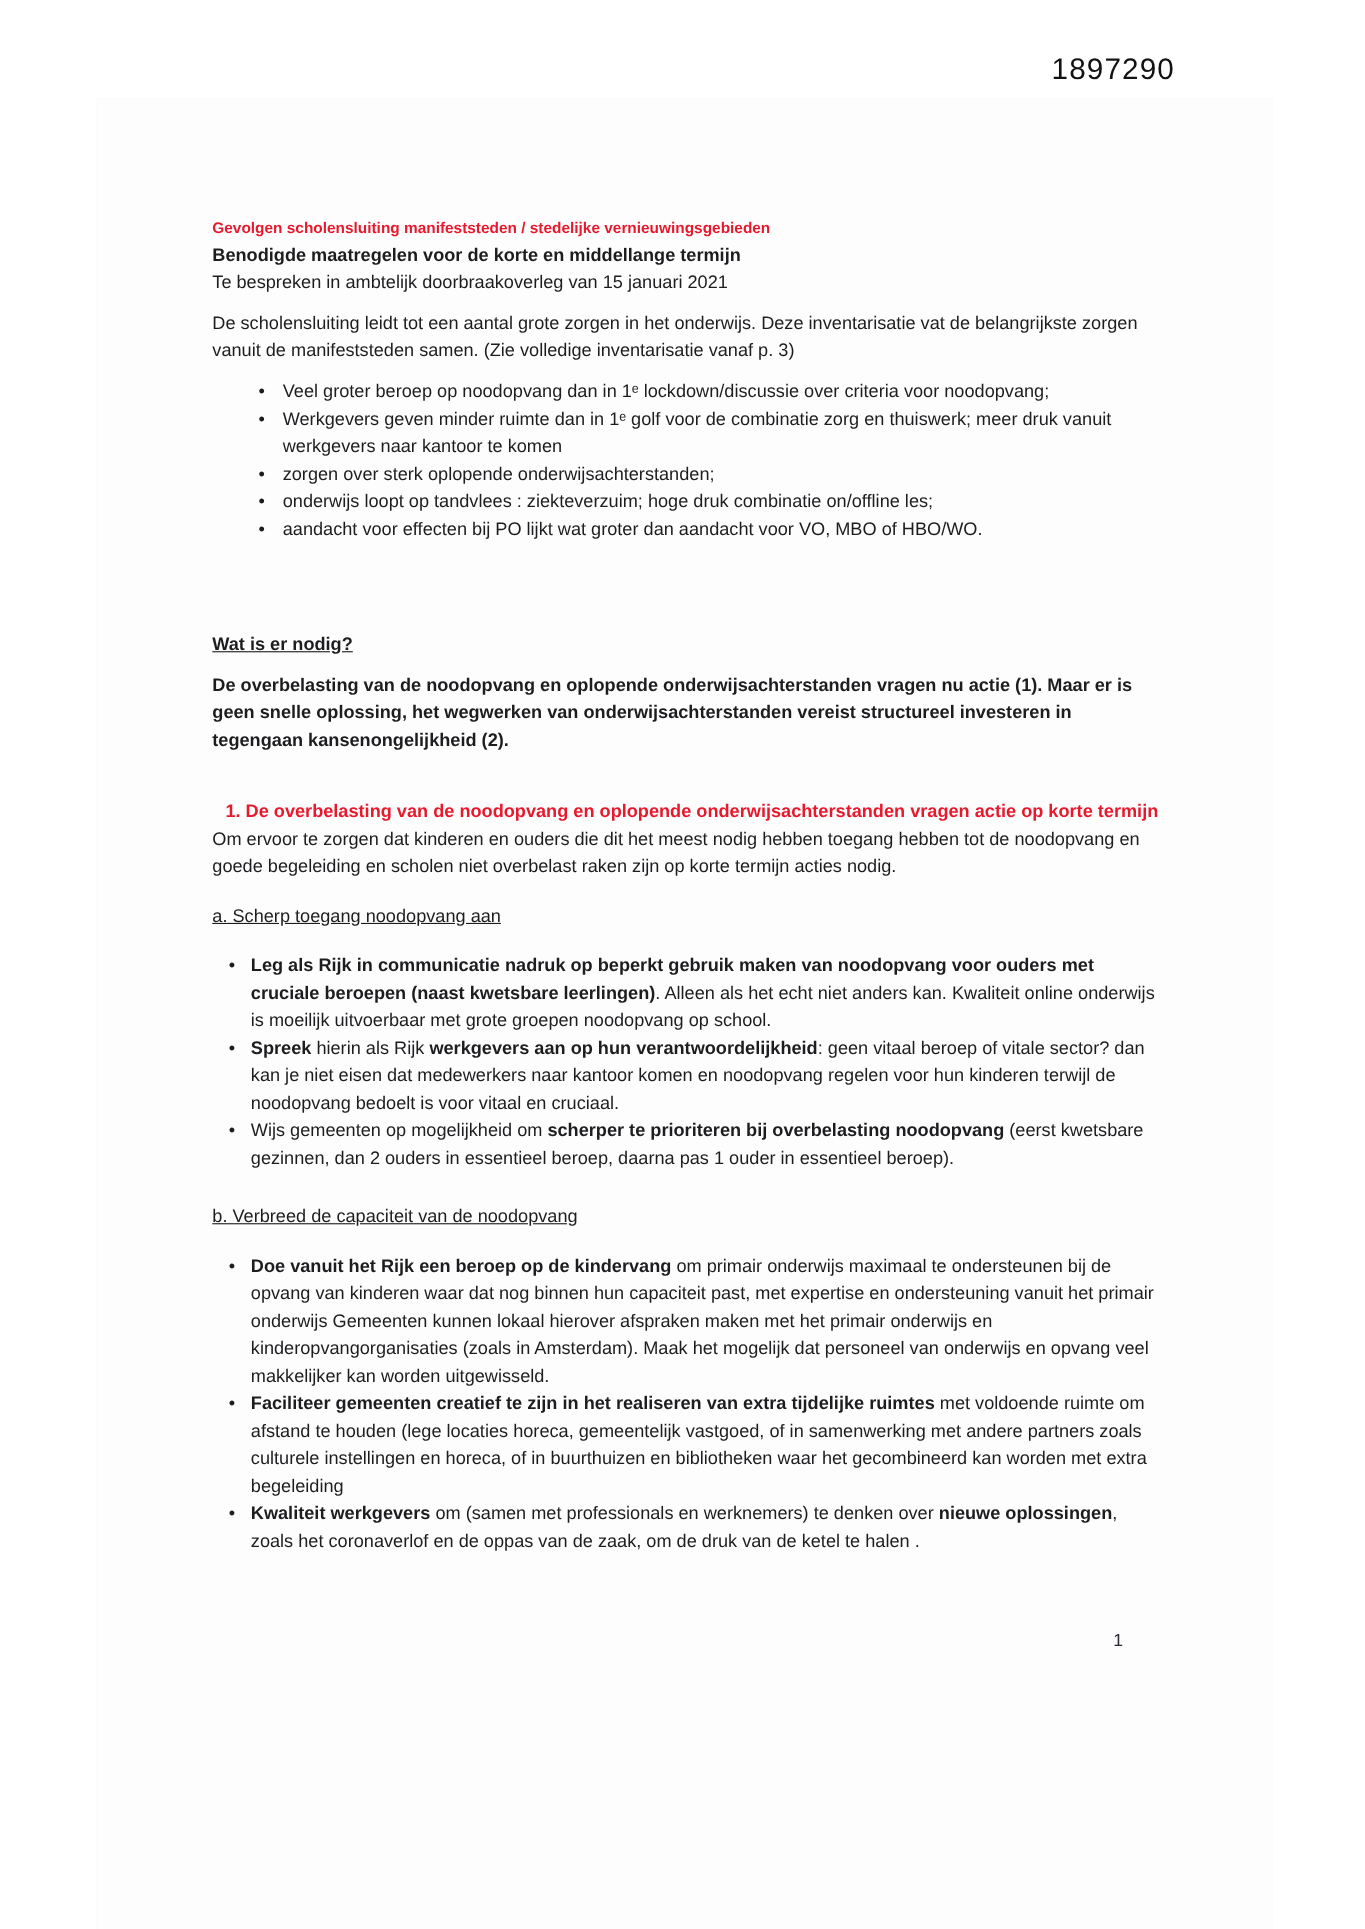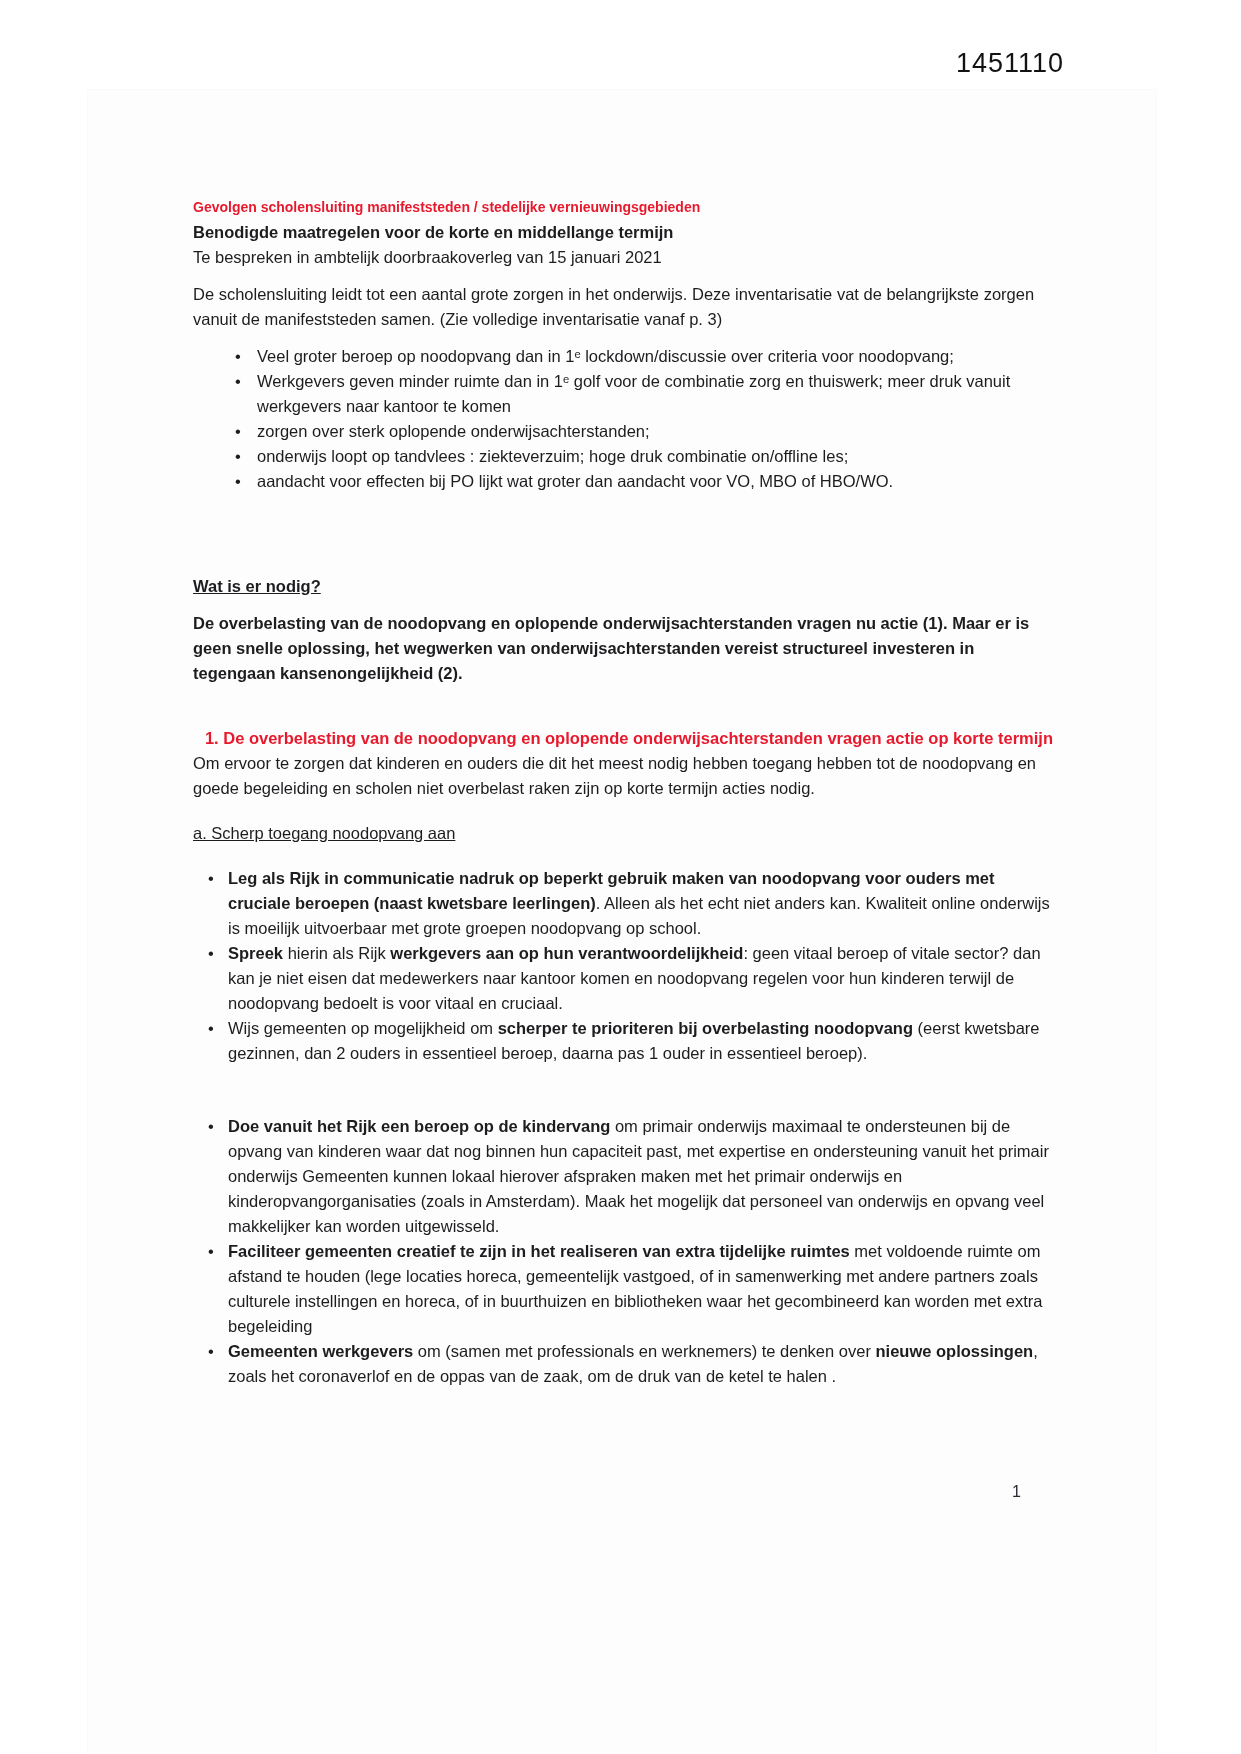--- a/index.html
+++ b/index.html
@@ -43,21 +43,21 @@
   .btext{flex:1 1 auto;}
   .page-number{
     position:absolute;left:1012px;top:1483px;font-size:16px;color:#2b2b33;
   }
 </style>
 </head>
 <body style="color: rgb(29, 29, 31);">
 
 <div class="sheet"></div>
 
-<div class="doc-number">1451110</div>
+<div class="doc-number">1897290</div>
 
 <div class="content">
   <h1 class="title">Gevolgen scholensluiting manifeststeden / stedelijke vernieuwingsgebieden</h1>
   <div class="subtitle">Benodigde maatregelen voor de korte en middellange termijn</div>
   <div class="subline">Te bespreken in ambtelijk doorbraakoverleg van 15 januari 2021</div>
   <div id="blocks">
       <div class="sp-xs"></div>
       <div class="para"><span>De scholensluiting leidt tot een aantal grote zorgen in het onderwijs. Deze inventarisatie vat de belangrijkste zorgen vanuit de manifeststeden samen. (Zie volledige inventarisatie vanaf p. 3)</span></div>
       <div class="sp-xs"></div>
       <div class="bullets bullets-inner">
@@ -100,31 +100,32 @@
         <div class="bullet">
           <span class="dot">•</span>
           <span class="btext"><span class="b">Spreek</span><span> hierin als Rijk </span><span class="b">werkgevers aan op hun verantwoordelijkheid</span><span>: geen vitaal beroep of vitale sector? dan kan je niet eisen dat medewerkers naar kantoor komen en noodopvang regelen voor hun kinderen terwijl de noodopvang bedoelt is voor vitaal en cruciaal.</span></span>
         </div>
         <div class="bullet">
           <span class="dot">•</span>
           <span class="btext"><span>Wijs gemeenten op mogelijkheid om </span><span class="b">scherper te prioriteren bij overbelasting noodopvang</span><span> (eerst kwetsbare gezinnen, dan 2 ouders in essentieel beroep, daarna pas 1 ouder in essentieel beroep).</span></span>
         </div>
       </div>
       <div class="sp-sm"></div>
+      <div class="h hu">b. Verbreed de capaciteit van de noodopvang</div>
       <div class="sp-s"></div>
       <div class="bullets bullets-outer">
         <div class="bullet">
           <span class="dot">•</span>
           <span class="btext"><span class="b">Doe vanuit het Rijk een beroep op de kindervang</span><span> om primair onderwijs maximaal te ondersteunen bij de opvang van kinderen waar dat nog binnen hun capaciteit past, met expertise en ondersteuning vanuit het primair onderwijs Gemeenten kunnen lokaal hierover afspraken maken met het primair onderwijs en kinderopvangorganisaties (zoals in Amsterdam). Maak het mogelijk dat personeel van onderwijs en opvang veel makkelijker kan worden uitgewisseld.</span></span>
         </div>
         <div class="bullet">
           <span class="dot">•</span>
           <span class="btext"><span class="b">Faciliteer gemeenten creatief te zijn in het realiseren van extra tijdelijke ruimtes</span><span> met voldoende ruimte om afstand te houden (lege locaties horeca, gemeentelijk vastgoed, of in samenwerking met andere partners zoals culturele instellingen en horeca, of in buurthuizen en bibliotheken waar het gecombineerd kan worden met extra begeleiding</span></span>
         </div>
         <div class="bullet">
           <span class="dot">•</span>
-          <span class="btext"><span class="b">Gemeenten werkgevers</span><span> om (samen met professionals en werknemers) te denken over </span><span class="b">nieuwe oplossingen</span><span>, zoals het coronaverlof en de oppas van de zaak, om de druk van de ketel te halen .</span></span>
+          <span class="btext"><span class="b">Kwaliteit werkgevers</span><span> om (samen met professionals en werknemers) te denken over </span><span class="b">nieuwe oplossingen</span><span>, zoals het coronaverlof en de oppas van de zaak, om de druk van de ketel te halen .</span></span>
         </div>
       </div>
     </div>
 </div>
 
 <div class="page-number">1</div>
 
 </body></html>

